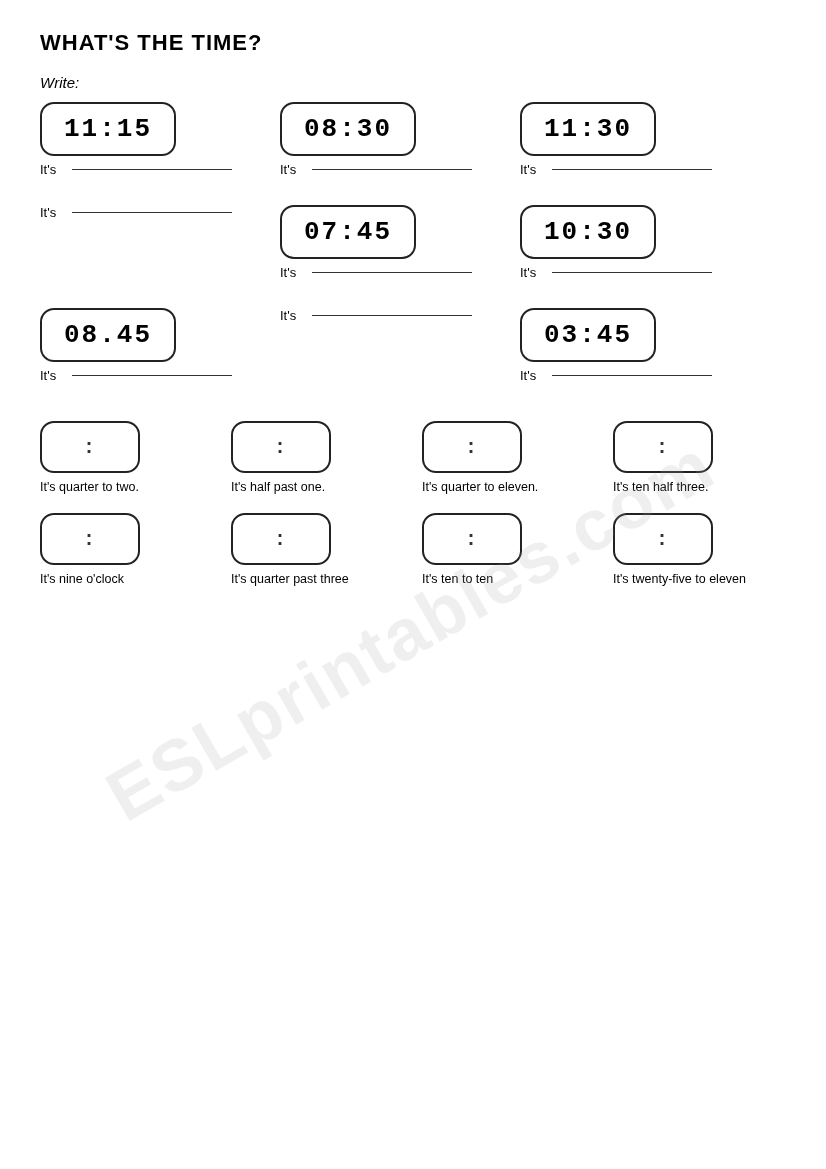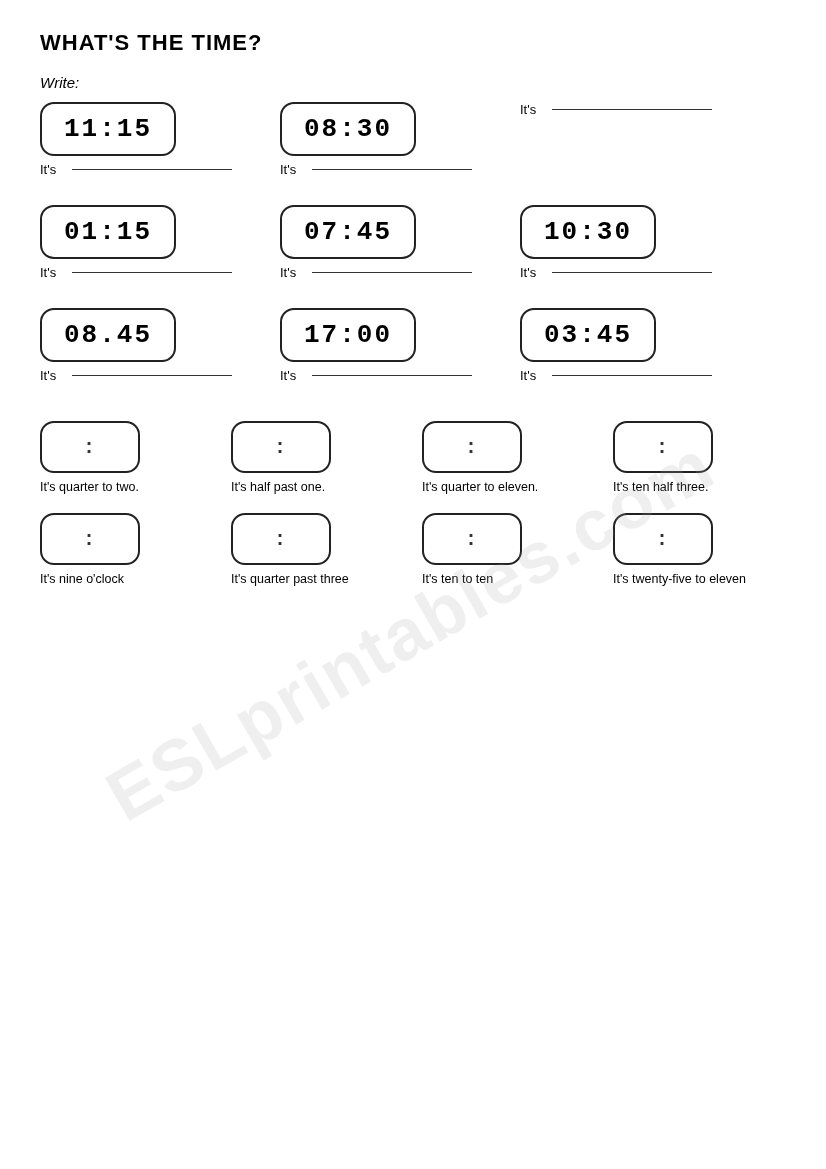--- a/index.html
+++ b/index.html
@@ -162,32 +162,32 @@
     </div>
   </div>
   <div class="clock-cell">
     <div class="clock-display">08:30</div>
     <div class="its-line">
       <span>It's</span>
       <span class="underline-blank"></span>
     </div>
   </div>
   <div class="clock-cell">
+    <div class="clock-display">11:30</div>
     <div class="its-line">
       <span>It's</span>
       <span class="underline-blank"></span>
     </div>
   </div>
 </div>
 
 <div class="spacer-row"></div>
 
 <div class="row-group">
   <div class="clock-cell">
-    <div class="clock-display">01:15</div>
     <div class="its-line">
       <span>It's</span>
       <span class="underline-blank"></span>
     </div>
   </div>
   <div class="clock-cell">
     <div class="clock-display">07:45</div>
     <div class="its-line">
       <span>It's</span>
       <span class="underline-blank"></span>
@@ -206,21 +206,20 @@
 
 <div class="row-group">
   <div class="clock-cell">
     <div class="clock-display">08.45</div>
     <div class="its-line">
       <span>It's</span>
       <span class="underline-blank"></span>
     </div>
   </div>
   <div class="clock-cell">
-    <div class="clock-display">17:00</div>
     <div class="its-line">
       <span>It's</span>
       <span class="underline-blank"></span>
     </div>
   </div>
   <div class="clock-cell">
     <div class="clock-display">03:45</div>
     <div class="its-line">
       <span>It's</span>
       <span class="underline-blank"></span>

